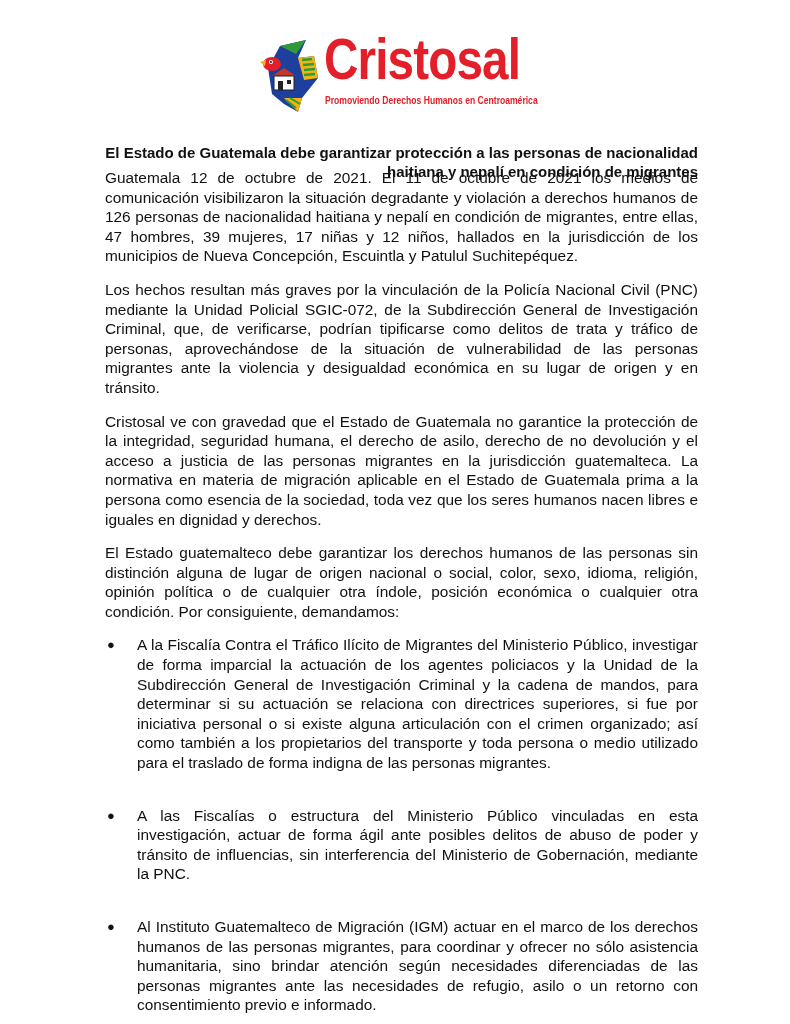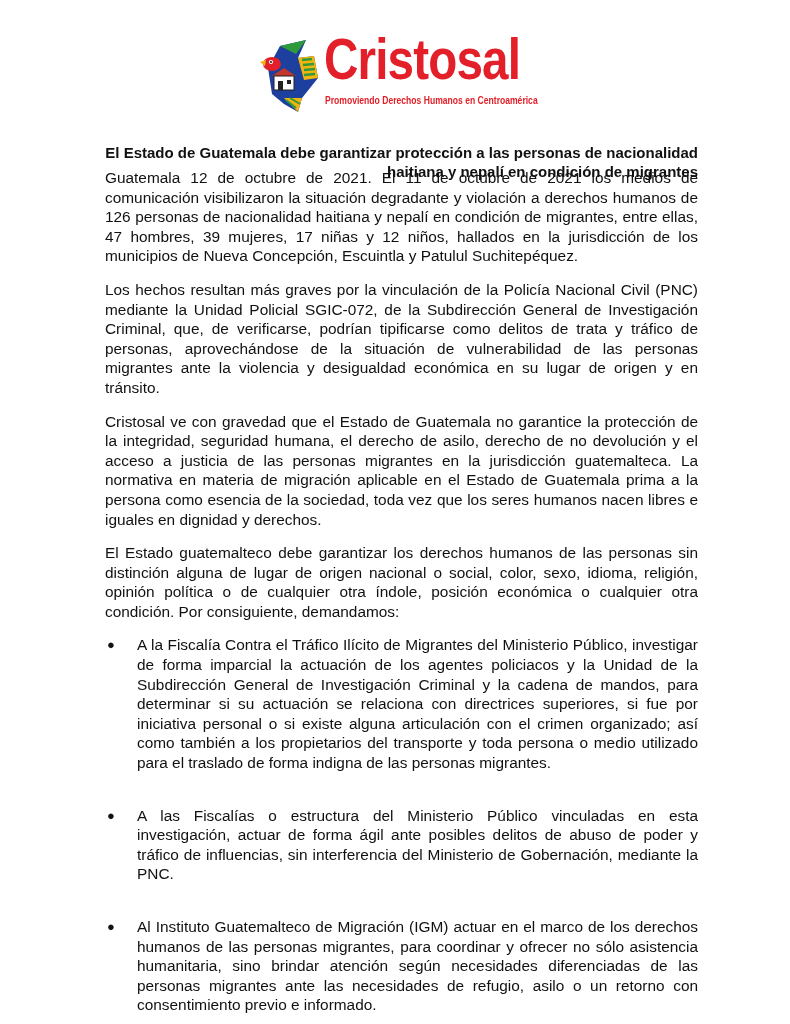--- a/index.html
+++ b/index.html
@@ -46,20 +46,20 @@
   <p>Los hechos resultan más graves por la vinculación de la Policía Nacional Civil (PNC) mediante la Unidad Policial SGIC-072, de la Subdirección General de Investigación Criminal, que, de verificarse, podrían tipificarse como delitos de trata y tráfico de personas, aprovechándose de la situación de vulnerabilidad de las personas migrantes ante la violencia y desigualdad económica en su lugar de origen y en tránsito.</p>
   <p>Cristosal ve con gravedad que el Estado de Guatemala no garantice la protección de la integridad, seguridad humana, el derecho de asilo, derecho de no devolución y el acceso a justicia de las personas migrantes en la jurisdicción guatemalteca. La normativa en materia de migración aplicable en el Estado de Guatemala prima a la persona como esencia de la sociedad, toda vez que los seres humanos nacen libres e iguales en dignidad y derechos.</p>
   <p>El Estado guatemalteco debe garantizar los derechos humanos de las personas sin distinción alguna de lugar de origen nacional o social, color, sexo, idioma, religión, opinión política o de cualquier otra índole, posición económica o cualquier otra condición. Por consiguiente, demandamos:</p>
   <ul>
     <li>
       <span class="bullet">●</span>
       <span>A la Fiscalía Contra el Tráfico Ilícito de Migrantes del Ministerio Público, investigar de forma imparcial la actuación de los agentes policiacos y la Unidad de la Subdirección General de Investigación Criminal y la cadena de mandos, para determinar si su actuación se relaciona con directrices superiores, si fue por iniciativa personal o si existe alguna articulación con el crimen organizado; así como también a los propietarios del transporte y toda persona o medio utilizado para el traslado de forma indigna de las personas migrantes.</span>
     </li>
     <li>
       <span class="bullet">●</span>
-      <span>A las Fiscalías o estructura del Ministerio Público vinculadas en esta investigación, actuar de forma ágil ante posibles delitos de abuso de poder y tráfico de influencias, sin interferencia del Ministerio de Gobernación, mediante la PNC.</span>
+      <span>A las Fiscalías o estructura del Ministerio Público vinculadas en esta investigación, actuar de forma ágil ante posibles delitos de abuso de poder y tránsito de influencias, sin interferencia del Ministerio de Gobernación, mediante la PNC.</span>
     </li>
     <li>
       <span class="bullet">●</span>
       <span>Al Instituto Guatemalteco de Migración (IGM) actuar en el marco de los derechos humanos de las personas migrantes, para coordinar y ofrecer no sólo asistencia humanitaria, sino brindar atención según necesidades diferenciadas de las personas migrantes ante las necesidades de refugio, asilo o un retorno con consentimiento previo e informado.</span>
     </li>
   </ul>
 </div>
 
 </body></html>

